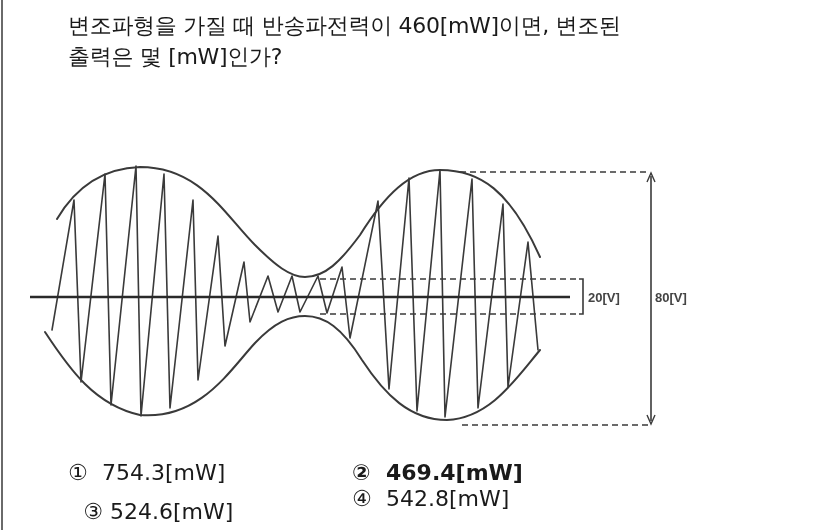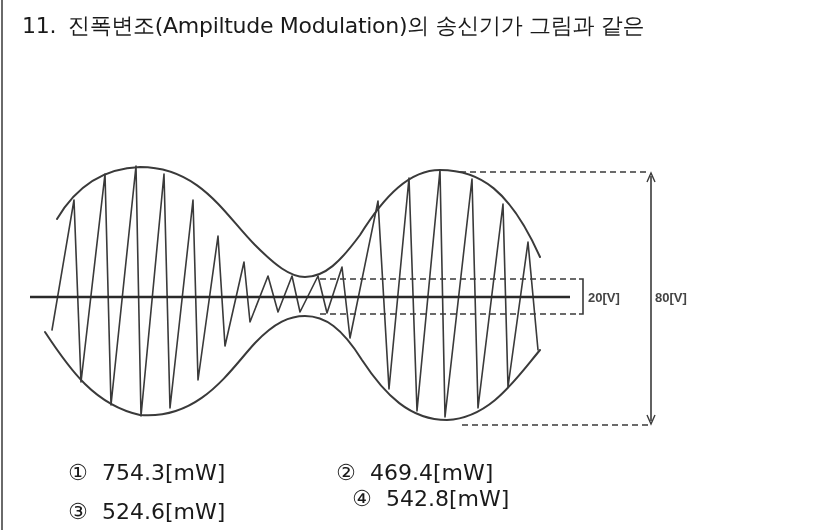--- a/index.html
+++ b/index.html
@@ -17,23 +17,22 @@
   .choice { position: absolute; white-space: nowrap; }
   .choice .mark { display: inline-block; width: 34px; }
 </style>
 </head>
 <body>
 
 <div class="page">
   <div class="left-border"></div>
 
   <div class="question">
-    <div class="line">
-      <span class="num">11.</span><span>진폭변조(Ampiltude Modulation)의 송신기가 그림과 같은</span>
-    </div>
+    <div class="line indent">변조파형을 가질 때 반송파전력이 460[mW]이면, 변조된</div>
+    <div class="line indent">출력은 몇 [mW]인가?</div>
   </div>
 
   <svg class="figure" viewBox="0 150 826 300" width="826" height="300" xmlns="http://www.w3.org/2000/svg">
     <g fill="none" stroke="#3a3a3a" stroke-width="2" stroke-linejoin="round" stroke-linecap="round">
 
       <path d="M57,219 C80,180 110,168 140,167 C200,167 225,215 255,245 C275,265 290,277 305,277 C325,277 340,262 360,235 C385,195 410,170 440,170 C480,170 510,190 540,257"></path>
 
       <path d="M45,332 C70,370 95,405 140,415 C200,420 230,370 255,343 C275,322 290,316 305,316 C325,316 342,328 362,360 C385,395 410,420 447,420 C490,418 515,380 540,350"></path>
 
       <polyline stroke-width="1.6" points="
@@ -55,23 +54,23 @@
     <line x1="651" y1="176" x2="651" y2="421" stroke="#3a3a3a" stroke-width="1.6"></line>
     <path d="M647,182 L651,173 L655,182" stroke="#3a3a3a" stroke-width="1.4" fill="none"></path>
     <path d="M647,415 L651,424 L655,415" stroke="#3a3a3a" stroke-width="1.4" fill="none"></path>
     <text class="label-small" x="655" y="302">80[V]</text>
   </svg>
 
   <div class="choices">
     <div class="choice" style="left:0; top:0;">
       <span class="mark">①</span><span>754.3[mW]</span>
     </div>
-    <div class="choice" style="left:268px; top:0;">
+    <div class="choice" style="left:284px; top:0;font-weight:bold;">
       <span class="mark">②</span><span>469.4[mW]</span>
     </div>
-    <div class="choice" style="left:0; top:39px;">
+    <div class="choice" style="left:8px; top:39px;text-align:center;">
       <span class="mark">③</span><span>524.6[mW]</span>
     </div>
     <div class="choice" style="left:284px; top:26px;">
       <span class="mark">④</span><span>542.8[mW]</span>
     </div>
   </div>
 </div>
 
 </body></html>

